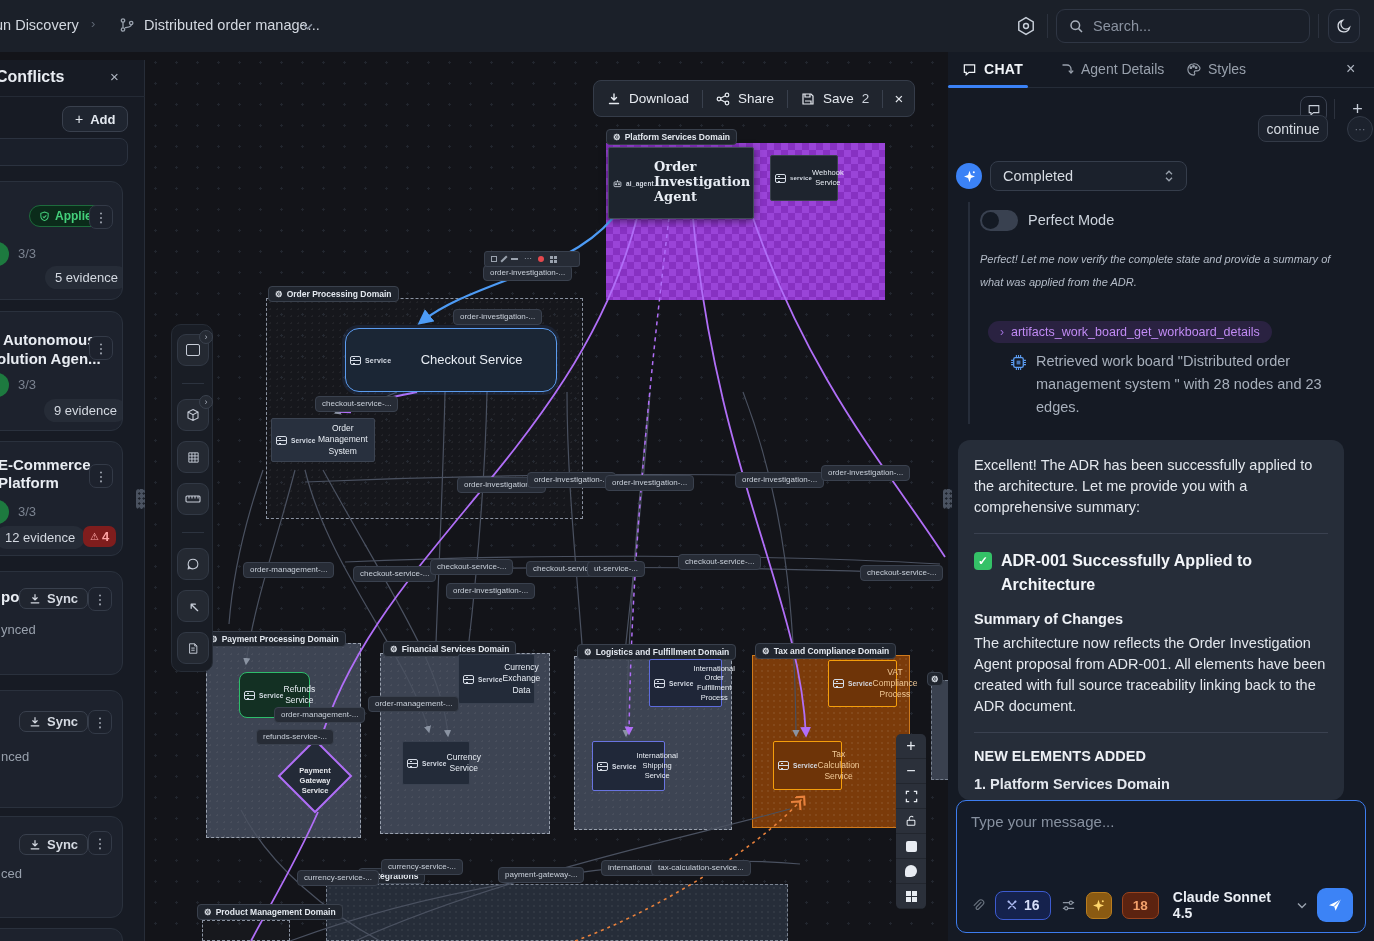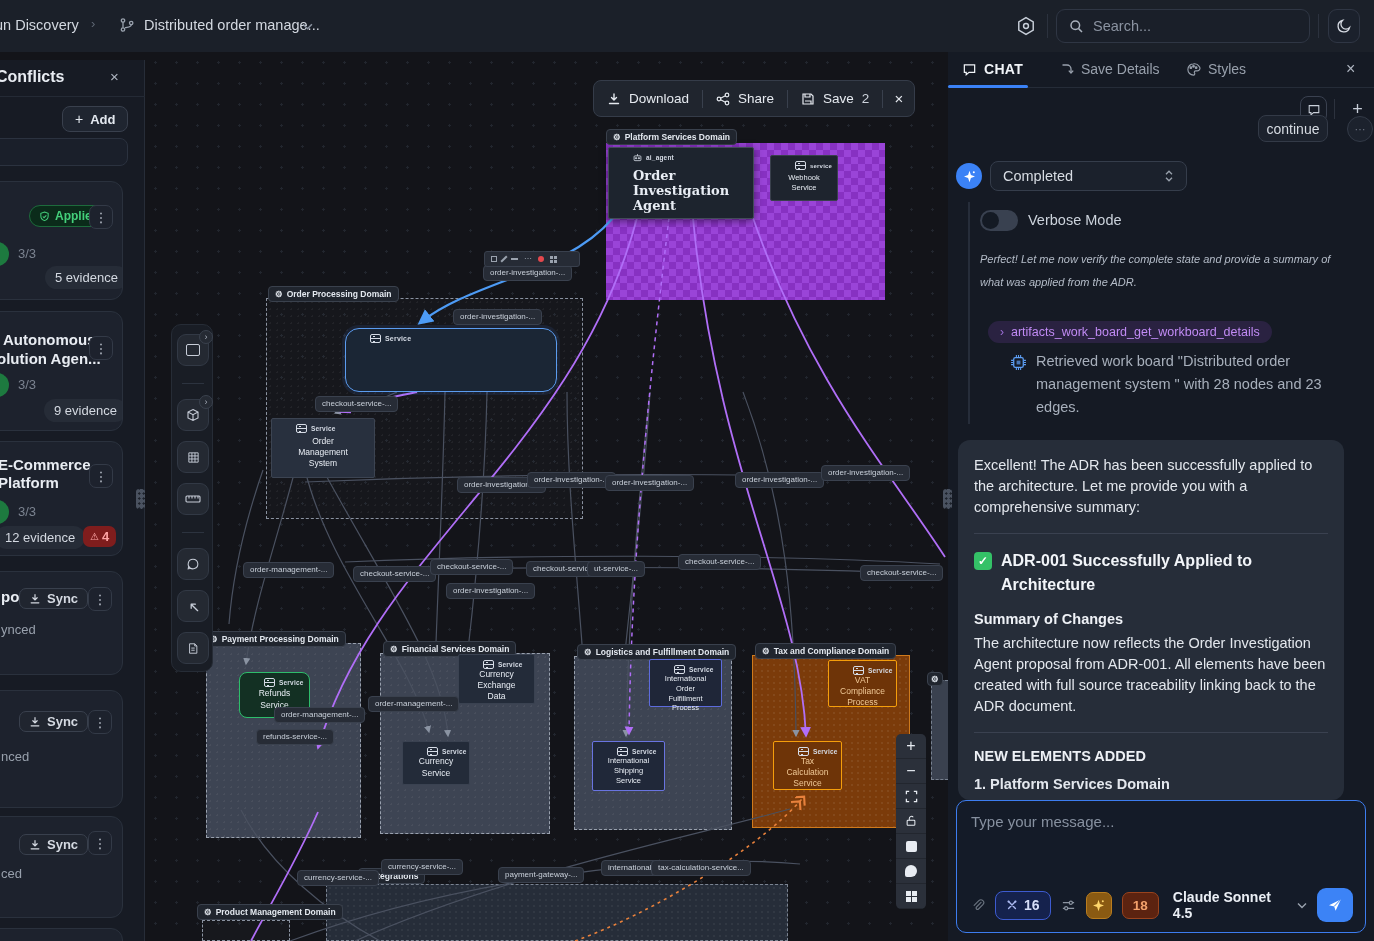--- a/index.html
+++ b/index.html
@@ -23,21 +23,21 @@
   .chip{background:#262c37;border-radius:13px;padding:4px 10px;font-size:13px;color:#d4d9e1;white-space:nowrap}
   .gdot{width:24px;height:24px;border-radius:50%;background:#1d7a3f;color:#d9fbe6;display:flex;align-items:center;justify-content:center;font-size:12px}
   .prog{font-size:13px;color:#7b8390}
   .syncbtn{display:inline-flex;align-items:center;gap:6px;border:1px solid #39404d;background:#20252f;border-radius:7px;padding:2px 9px;font-size:13px;font-weight:bold;color:#d4d9e1;height:21px}
   .frag{color:#98a0ac;font-size:13px}
   .titlefrag{font-weight:bold;font-size:15px;color:#e8ecf2;white-space:nowrap}
   
   #canvas{position:absolute;left:145px;top:52px;width:803px;height:889px;overflow:hidden;background:#131419;background-image:radial-gradient(#22262e 1px,transparent 1.2px);background-size:21px 21px}
   .domain-gray{position:absolute;background:#3d4453;background-image:radial-gradient(rgba(255,255,255,.055) 1px,transparent 1px);background-size:7px 7px;border:1.2px dashed #99a1ae;z-index:1}
   .dchip{position:absolute;display:inline-flex;align-items:center;gap:4px;background:#20252e;border:1px solid #3a414d;color:#e3e8ef;font-size:8.5px;font-weight:bold;padding:2px 6px;border-radius:4px;white-space:nowrap;z-index:3}
-  .node{position:absolute;background:#222a37;border:1px solid #3d4553;color:#e8edf4;z-index:4;padding:5px 24px;display:flex;flex-direction:column;border-radius:2px}
+  .node{position:absolute;background:#222a37;border:1px solid #3d4553;color:#e8edf4;z-index:4;padding:5px 4px;display:flex;flex-direction:row;border-radius:2px}
   .kind{display:flex;align-items:center;gap:4px;font-size:6.5px;font-weight:bold;color:#d6dce6;letter-spacing:.2px}
   .ttl{font-size:8.5px;font-weight:normal;text-align:center;line-height:1.3;flex:1;display:flex;align-items:center;justify-content:center}
   .svc{width:11px;height:9px;border:1px solid currentColor;border-radius:2px;position:relative;display:inline-block;flex:none}
   .svc::before{content:"";position:absolute;left:0;right:0;top:3px;border-top:1px solid currentColor}
   .svc::after{content:"";position:absolute;left:2px;top:1px;width:2px;height:1px;background:currentColor;box-shadow:0 5px 0 currentColor}
   .pill{position:absolute;background:#272c36;border:1px solid #3a414e;color:#c9d0da;font-size:8px;line-height:1;padding:3px 6px;border-radius:4px;white-space:nowrap;z-index:5}
   .tool{width:32px;height:32px;border-radius:9px;background:#242932;border:1px solid #323945;display:flex;align-items:center;justify-content:center;color:#c7cdd8;position:relative}
   .tool .exp{position:absolute;right:-5px;top:-5px;width:14px;height:14px;border-radius:50%;background:#252a33;border:1px solid #3a414d;color:#aab1bd;font-size:9px;display:flex;align-items:center;justify-content:center}
   .zbtn{width:30px;height:25px;background:#2b303a;display:flex;align-items:center;justify-content:center;color:#e7ebf1;border-bottom:1px solid #22262e}
   .ctb{position:absolute;display:flex;align-items:center;background:#20252e;border:1px solid #353c49;border-radius:8px;z-index:10}
@@ -328,38 +328,45 @@
         <span>service</span>
       </span>
     <div class="ttl" style="font-size:7.5px">Webhook Service</div>
   </div>
 
   <div class="node" style="left:200px;top:276px;width:212px;height:64px;background:#1b2635;border:1.6px solid #5b9cf0;border-radius:14px;box-shadow:0 0 0 3px rgba(80,140,245,.10)">
     <span class="kind" style="font-size:7px">
         <span class="svc"></span>
         <span>Service</span>
       </span>
-  </div>
-
-  <div class="node" style="left:126px;top:366px;width:104px;height:60px;background:#28303e;border-color:#3c4452">
+    <div class="ttl" style="font-size:13px">Checkout Service</div>
+  </div>
+
+  <div class="node" style="left:126px;top:366px;width:104px;height:44px;background:#28303e;border-color:#3c4452">
     <span class="kind">
         <span class="svc"></span>
         <span>Service</span>
       </span>
     <div class="ttl">Order Management System</div>
   </div>
 
   <div class="node" style="left:94px;top:620px;width:71px;height:46px;background:#133023;border:1.4px solid #2ebd6b;border-radius:8px">
     <span class="kind">
         <span class="svc"></span>
         <span>Service</span>
       </span>
     <div class="ttl">Refunds Service</div>
   </div>
 
+  <div class="abs" style="left:132px;top:686px;width:76px;height:76px;z-index:4">
+    <svg width="76" height="76" viewBox="0 0 76 76">
+        <polygon points="38,2 74,38 38,74 2,38" fill="#232a37" stroke="#b06ef7" stroke-width="2"></polygon>
+      </svg>
+    <div class="abs" style="left:10px;top:28px;width:56px;text-align:center;font-size:7.5px;font-weight:bold;line-height:1.35">Payment Gateway Service</div>
+  </div>
 
   <div class="node" style="left:313px;top:602px;width:77px;height:50px;background:#232b39;border-color:#3a4251">
     <span class="kind">
         <span class="svc"></span>
         <span>Service</span>
       </span>
     <div class="ttl">Currency Exchange Data</div>
   </div>
 
   <div class="node" style="left:257px;top:689px;width:68px;height:44px;background:#232b39;border-color:#3a4251">
@@ -572,21 +579,21 @@
         </span>
         <span>CHAT</span>
       </span>
     <span class="tab" style="left:112px">
         <span>
           <svg width="14" height="14" viewBox="0 0 14 14" fill="none" stroke="currentColor" stroke-width="1.3">
             <path d="M2.5 3h4.5c2.2 0 4 1.8 4 4v3.5"></path>
             <path d="M8.8 8.6l2.2 2.4 2.2-2.4"></path>
           </svg>
         </span>
-        <span>Save Details</span>
+        <span>Agent Details</span>
       </span>
     <span class="tab" style="left:238px">
         <span>
           <svg width="15" height="15" viewBox="0 0 16 16" fill="none" stroke="currentColor" stroke-width="1.2">
             <path d="M8 2a6 6 0 1 0 0 12c1 0 1.4-.7 1.4-1.4 0-.8-.6-1-.6-1.8 0-.7.6-1.3 1.5-1.3H12a2.8 2.8 0 0 0 2-4.8A6 6 0 0 0 8 2z"></path>
             <circle cx="5.2" cy="6" r=".9" fill="currentColor"></circle>
             <circle cx="8" cy="4.6" r=".9" fill="currentColor"></circle>
             <circle cx="10.8" cy="6" r=".9" fill="currentColor"></circle>
           </svg>
         </span>
@@ -624,21 +631,21 @@
           <path d="M2 5.2L5 2.2 8 5.2M2 8.8L5 11.8 8 8.8"></path>
         </svg>
       </span>
   </div>
 
   <div class="abs" style="left:20px;top:150px;width:2px;height:222px;background:#262d3a"></div>
 
   <div class="abs" style="left:32px;top:158px;width:38px;height:21px;border-radius:11px;background:#394150;position:absolute">
       <span style="position:absolute;left:2px;top:2px;width:17px;height:17px;border-radius:50%;background:#141a24"></span>
     </div>
-  <div class="abs" style="left:80px;top:160px;font-size:14.5px;color:#ccd3dc">Verbose Mode</div>
+  <div class="abs" style="left:80px;top:160px;font-size:14.5px;color:#ccd3dc">Perfect Mode</div>
 
   <div class="abs note" style="left:32px;top:196px;width:356px">Perfect! Let me now verify the complete state and provide a summary of what was applied from the ADR.</div>
 
   <div class="toolpill" style="left:40px;top:269px">
       <span style="color:#9d6fd8;font-size:12px">›</span>
       <span>artifacts_work_board_get_workboard_details</span>
     </div>
 
   <span class="abs" style="left:62px;top:302px;color:#5ea0f6">
       <svg width="17" height="17" viewBox="0 0 16 16" fill="none" stroke="currentColor">

